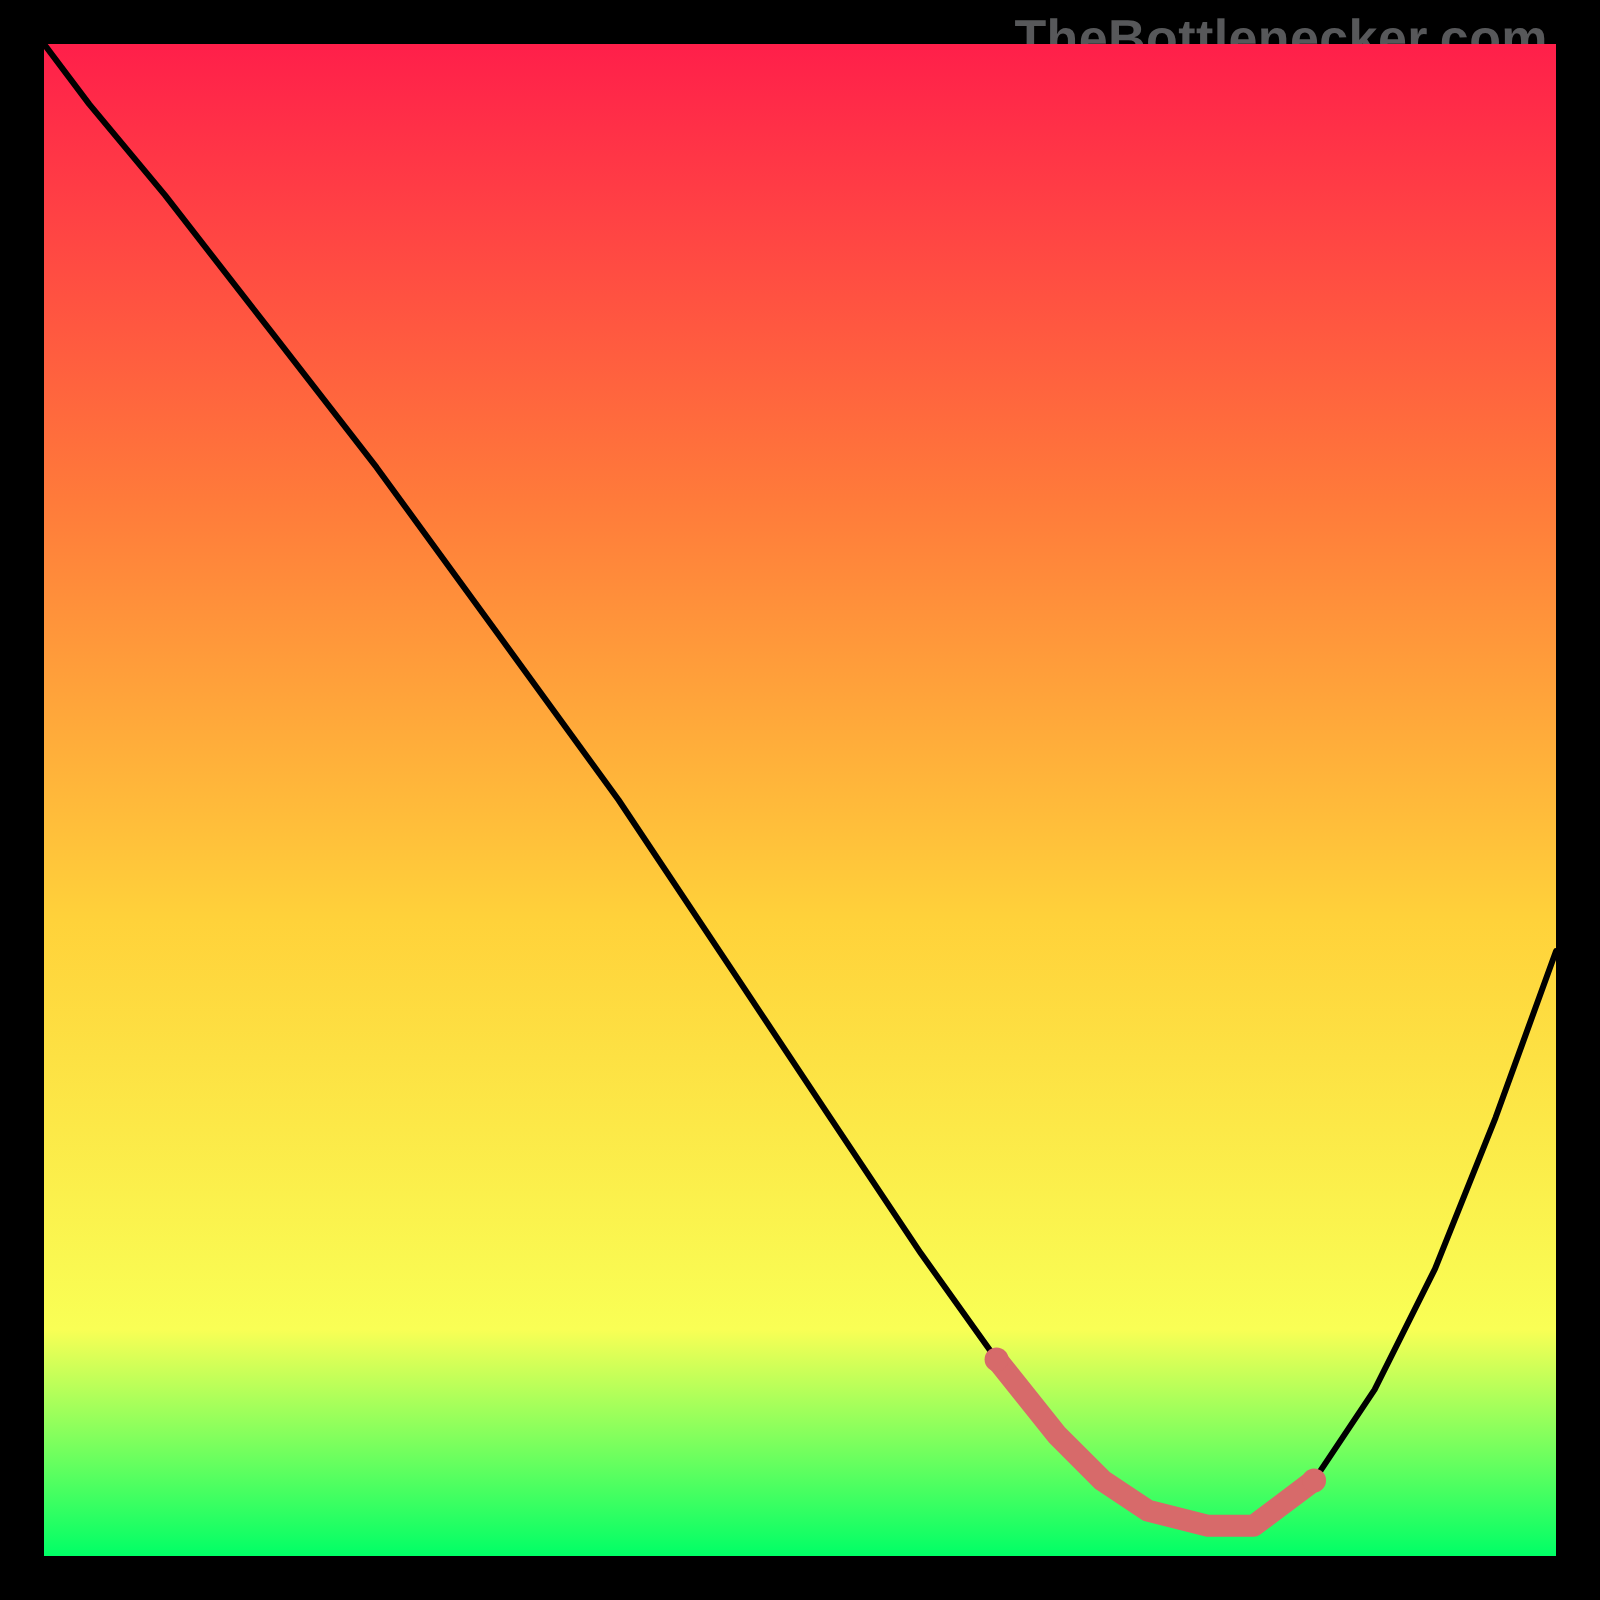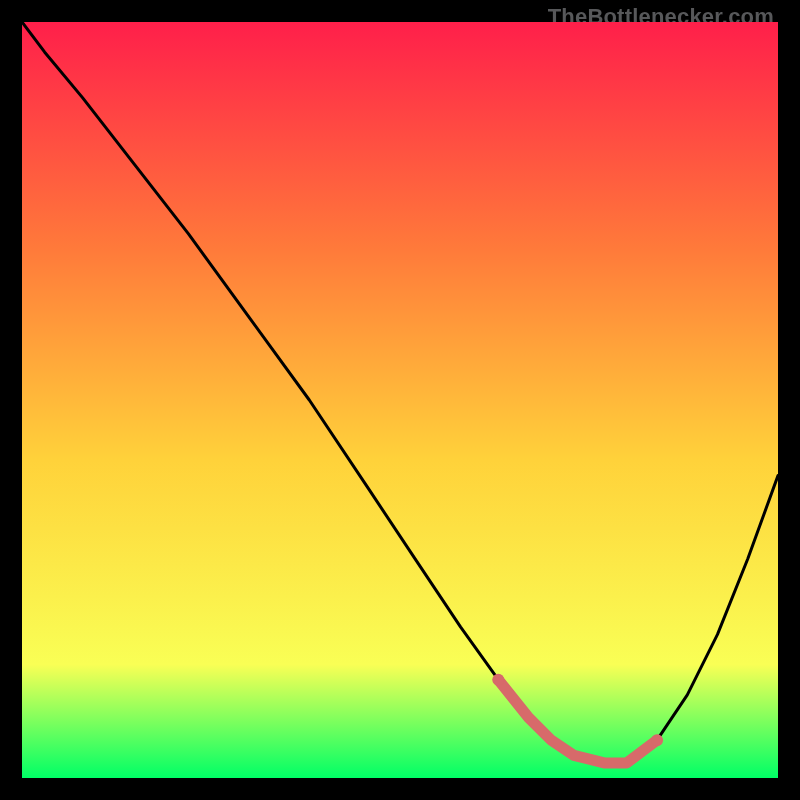--- a/index.html
+++ b/index.html
@@ -1,18 +1,18 @@
 <!DOCTYPE html>
 <html><head>
 <meta charset="utf-8">
 <style>
   html,body{margin:0;padding:0;width:800px;height:800px;background:#000;overflow:hidden;font-family:Arial,Helvetica,sans-serif}
   .frame{position:absolute;left:0;top:0;width:800px;height:800px;background:#000}
   .plot{position:absolute;left:22px;top:22px;width:756px;height:756px}
-  .watermark{position:absolute;top:4px;right:26px;color:#57585a;font-size:22px;font-weight:600;letter-spacing:.2px}
+  .watermark{position:absolute;top:4px;right:26px;color:#57585a;font-size:26px;font-weight:600;letter-spacing:.2px}
 </style>
 </head>
 <body>
 
 <div class="frame">
   <div class="watermark">TheBottlenecker.com</div>
   <svg class="plot" viewBox="0 0 756 756" preserveAspectRatio="none">
     <defs>
       <linearGradient id="bg" x1="0" y1="0" x2="0" y2="1">
         <stop offset="0%" stop-color="#ff1f4a"></stop>

